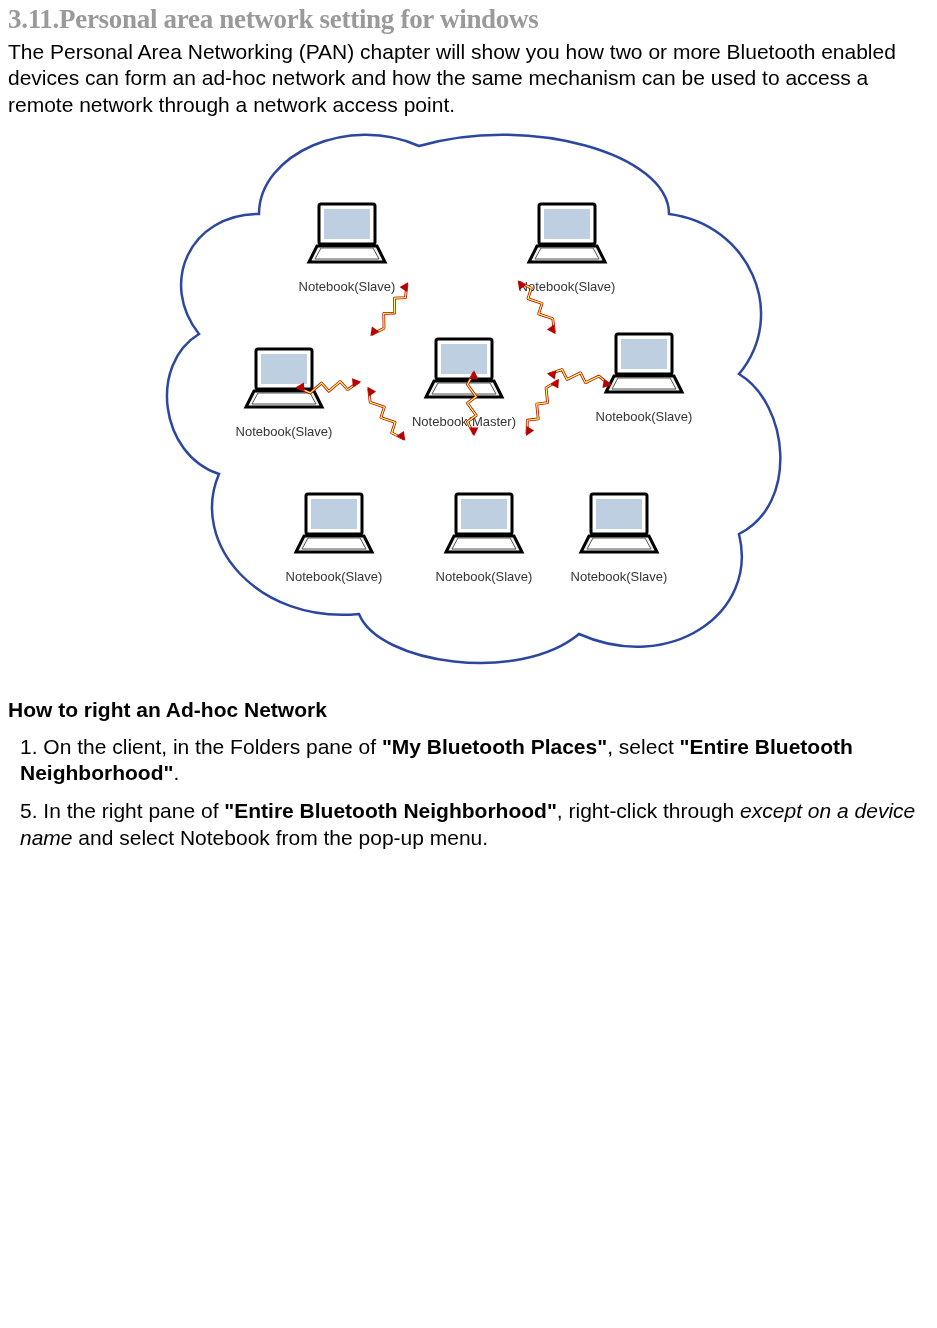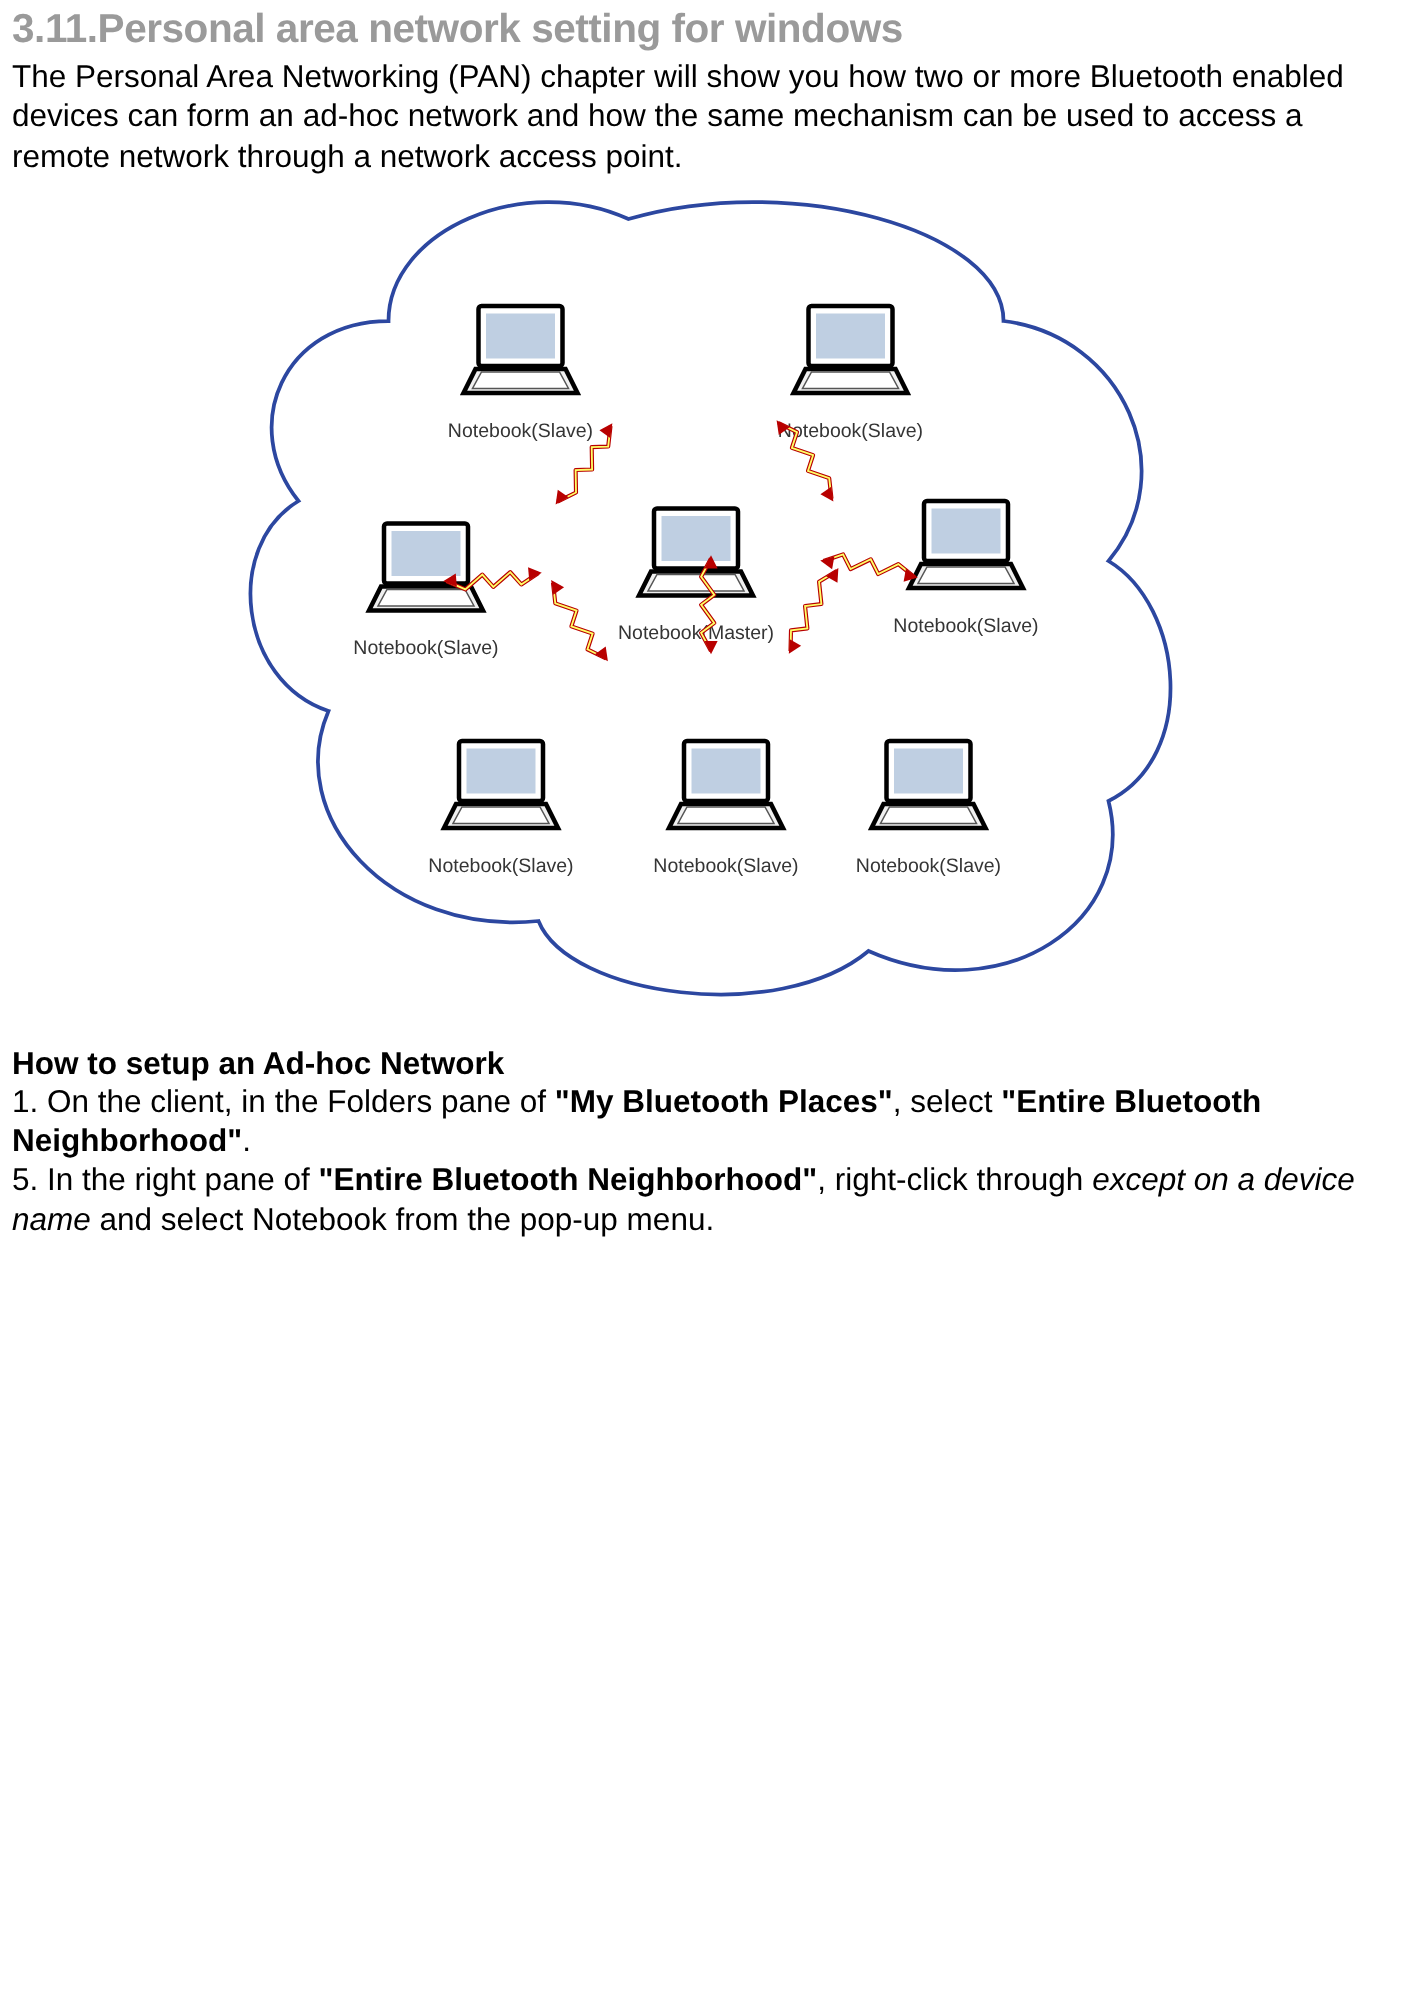--- a/index.html
+++ b/index.html
@@ -6,21 +6,21 @@
     margin: 0;
     padding: 4px 8px;
     font-family: Arial, Helvetica, sans-serif;
     font-size: 20px;
     color: #000;
     background: #fff;
     width: 937px;
     box-sizing: border-box;
   }
   .heading {
-    font-family: Liberation Sans, sans-serif;
+    font-family: Liberation Serif, serif;
     font-weight: bold;
     font-size: 27px;
     color: #9a9a9a;
     margin: 0 0 4px 0;
     letter-spacing: -0.3px;
   }
   .intro {
     font-size: 21px;
     line-height: 1.25;
     margin: 0 0 6px 0;
@@ -35,21 +35,21 @@
     display: block;
   }
   .subheading {
     font-weight: bold;
     font-size: 21px;
     margin: 6px 0 0 0;
   }
   .step {
     font-size: 21px;
     line-height: 1.25;
-    margin: 0;
+    margin: 12px;
   }
   .step .b { font-weight: bold; }
   .step .i { font-style: italic; }
 
   
   .dlabel {
     font-family: Verdana, Arial, sans-serif;
     font-size: 13px;
     fill: #353535;
   }
@@ -137,21 +137,21 @@
     <use href="#signal" transform="translate(258,160) rotate(35) scale(0.55)"></use>
     <use href="#signal" transform="translate(370,158) rotate(-35) scale(0.55)"></use>
     <use href="#signal" transform="translate(210,258) rotate(85) scale(0.55)"></use>
     <use href="#signal" transform="translate(400,250) rotate(-80) scale(0.55)"></use>
     <use href="#signal" transform="translate(255,315) rotate(145) scale(0.55)"></use>
     <use href="#signal" transform="translate(325,310) rotate(180) scale(0.55)"></use>
     <use href="#signal" transform="translate(378,310) rotate(-150) scale(0.55)"></use>
   </svg>
 </div>
 
-<p class="subheading">How to setup an Ad-hoc Network</p>
+<p class="subheading">How to right an Ad-hoc Network</p>
 
 <p class="step">
   <span>1. On the client, in the Folders pane of </span><span class="b">"My Bluetooth Places"</span><span>, select </span><span class="b">"Entire Bluetooth Neighborhood"</span><span>.</span>
 </p>
 
 <p class="step">
   <span>5. In the right pane of </span><span class="b">"Entire Bluetooth Neighborhood"</span><span>, right-click through </span><span class="i">except on a device name</span><span> and select Notebook from the pop-up menu.</span>
 </p>
 
 </body></html>

